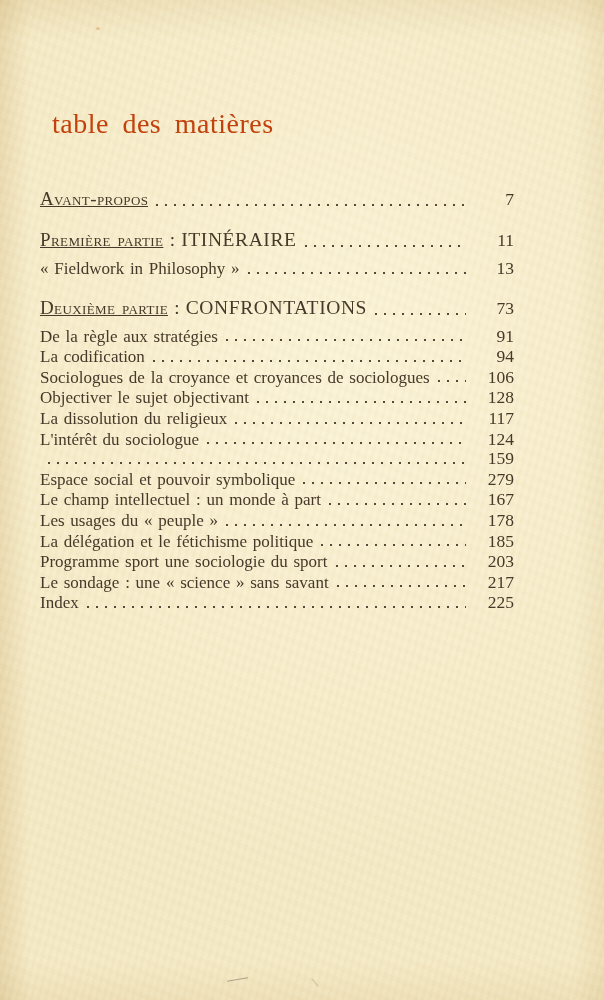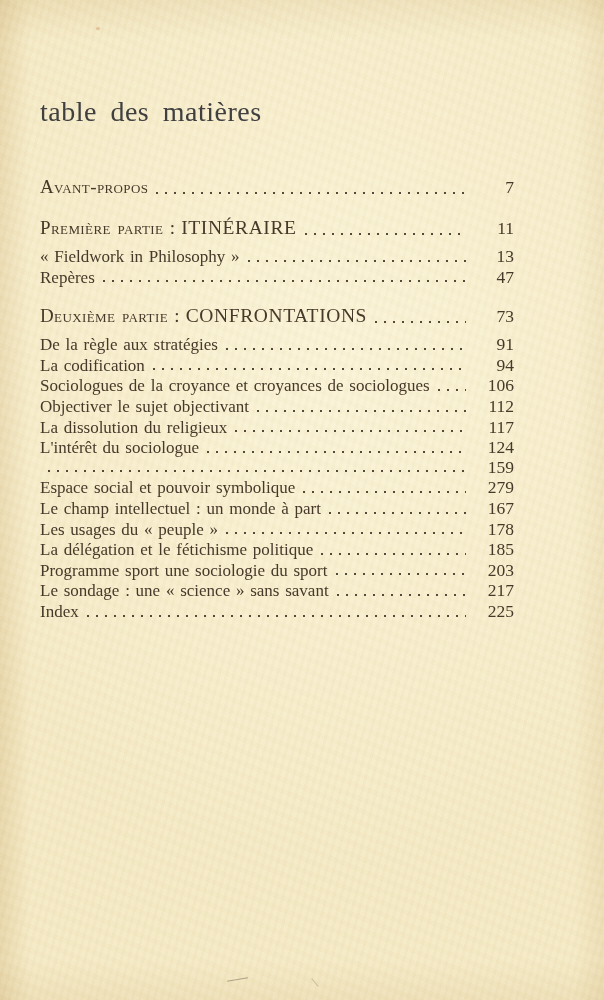--- a/index.html
+++ b/index.html
@@ -22,27 +22,27 @@
       linear-gradient(180deg, rgba(182,142,74,0.14) 0%, rgba(182,142,74,0.0) 4%, rgba(182,142,74,0.0) 96%, rgba(182,142,74,0.10) 100%),
       #f5eac5;
   }
   .page {
     box-sizing: border-box;
     width: 604px;
     height: 1000px;
     padding: 96px 90px 0 40px;
   }
   .book-title {
-    margin: 0;
+    margin: 12px;
     font-size: 28px;
     line-height: 32px;
     font-weight: normal;
     letter-spacing: 0.5px;
     word-spacing: 6px;
-    color: #404040;
+    color: #c2410c;
   }
   .toc {
     margin-top: 48px;
   }
   .row {
     display: flex;
     align-items: baseline;
     white-space: nowrap;
     line-height: 19.6px;
     font-size: 17px;
@@ -56,20 +56,21 @@
     margin-top: 0;
   }
   .label {
     flex: 0 1 auto;
     overflow: hidden;
   }
   .prefix {
     font-variant: small-caps;
     font-size: 19px;
     letter-spacing: 0.4px;
+    text-decoration: underline;
   }
   .separator {
     font-size: 19px;
   }
   .part-name {
     font-size: 19.5px;
     letter-spacing: 0.6px;
     text-align: center;
   }
   .leader {
@@ -138,25 +139,20 @@
       <div class="row section">
     <span class="label"><span class="prefix">Première partie</span><span class="separator"> : </span><span class="part-name">ITINÉRAIRE</span><span class="plain"></span></span>
     <span class="leader"></span>
     <span class="pagenum">11</span>
   </div>
       <div class="row entry">
     <span class="label"><span class="prefix"></span><span class="separator"></span><span class="part-name"></span><span class="plain">« Fieldwork in Philosophy »</span></span>
     <span class="leader"></span>
     <span class="pagenum">13</span>
   </div>
-      <div class="row entry">
-    <span class="label"><span class="prefix"></span><span class="separator"></span><span class="part-name"></span><span class="plain">Repères</span></span>
-    <span class="leader"></span>
-    <span class="pagenum">47</span>
-  </div>
       <div class="row section">
     <span class="label"><span class="prefix">Deuxième partie</span><span class="separator"> : </span><span class="part-name">CONFRONTATIONS</span><span class="plain"></span></span>
     <span class="leader"></span>
     <span class="pagenum">73</span>
   </div>
       <div class="row entry">
     <span class="label"><span class="prefix"></span><span class="separator"></span><span class="part-name"></span><span class="plain">De la règle aux stratégies</span></span>
     <span class="leader"></span>
     <span class="pagenum">91</span>
   </div>
@@ -166,21 +162,21 @@
     <span class="pagenum">94</span>
   </div>
       <div class="row entry">
     <span class="label"><span class="prefix"></span><span class="separator"></span><span class="part-name"></span><span class="plain">Sociologues de la croyance et croyances de sociologues</span></span>
     <span class="leader"></span>
     <span class="pagenum">106</span>
   </div>
       <div class="row entry">
     <span class="label"><span class="prefix"></span><span class="separator"></span><span class="part-name"></span><span class="plain">Objectiver le sujet objectivant</span></span>
     <span class="leader"></span>
-    <span class="pagenum">112</span>
+    <span class="pagenum">128</span>
   </div>
       <div class="row entry">
     <span class="label"><span class="prefix"></span><span class="separator"></span><span class="part-name"></span><span class="plain">La dissolution du religieux</span></span>
     <span class="leader"></span>
     <span class="pagenum">117</span>
   </div>
       <div class="row entry">
     <span class="label"><span class="prefix"></span><span class="separator"></span><span class="part-name"></span><span class="plain">L'intérêt du sociologue</span></span>
     <span class="leader"></span>
     <span class="pagenum">124</span>

